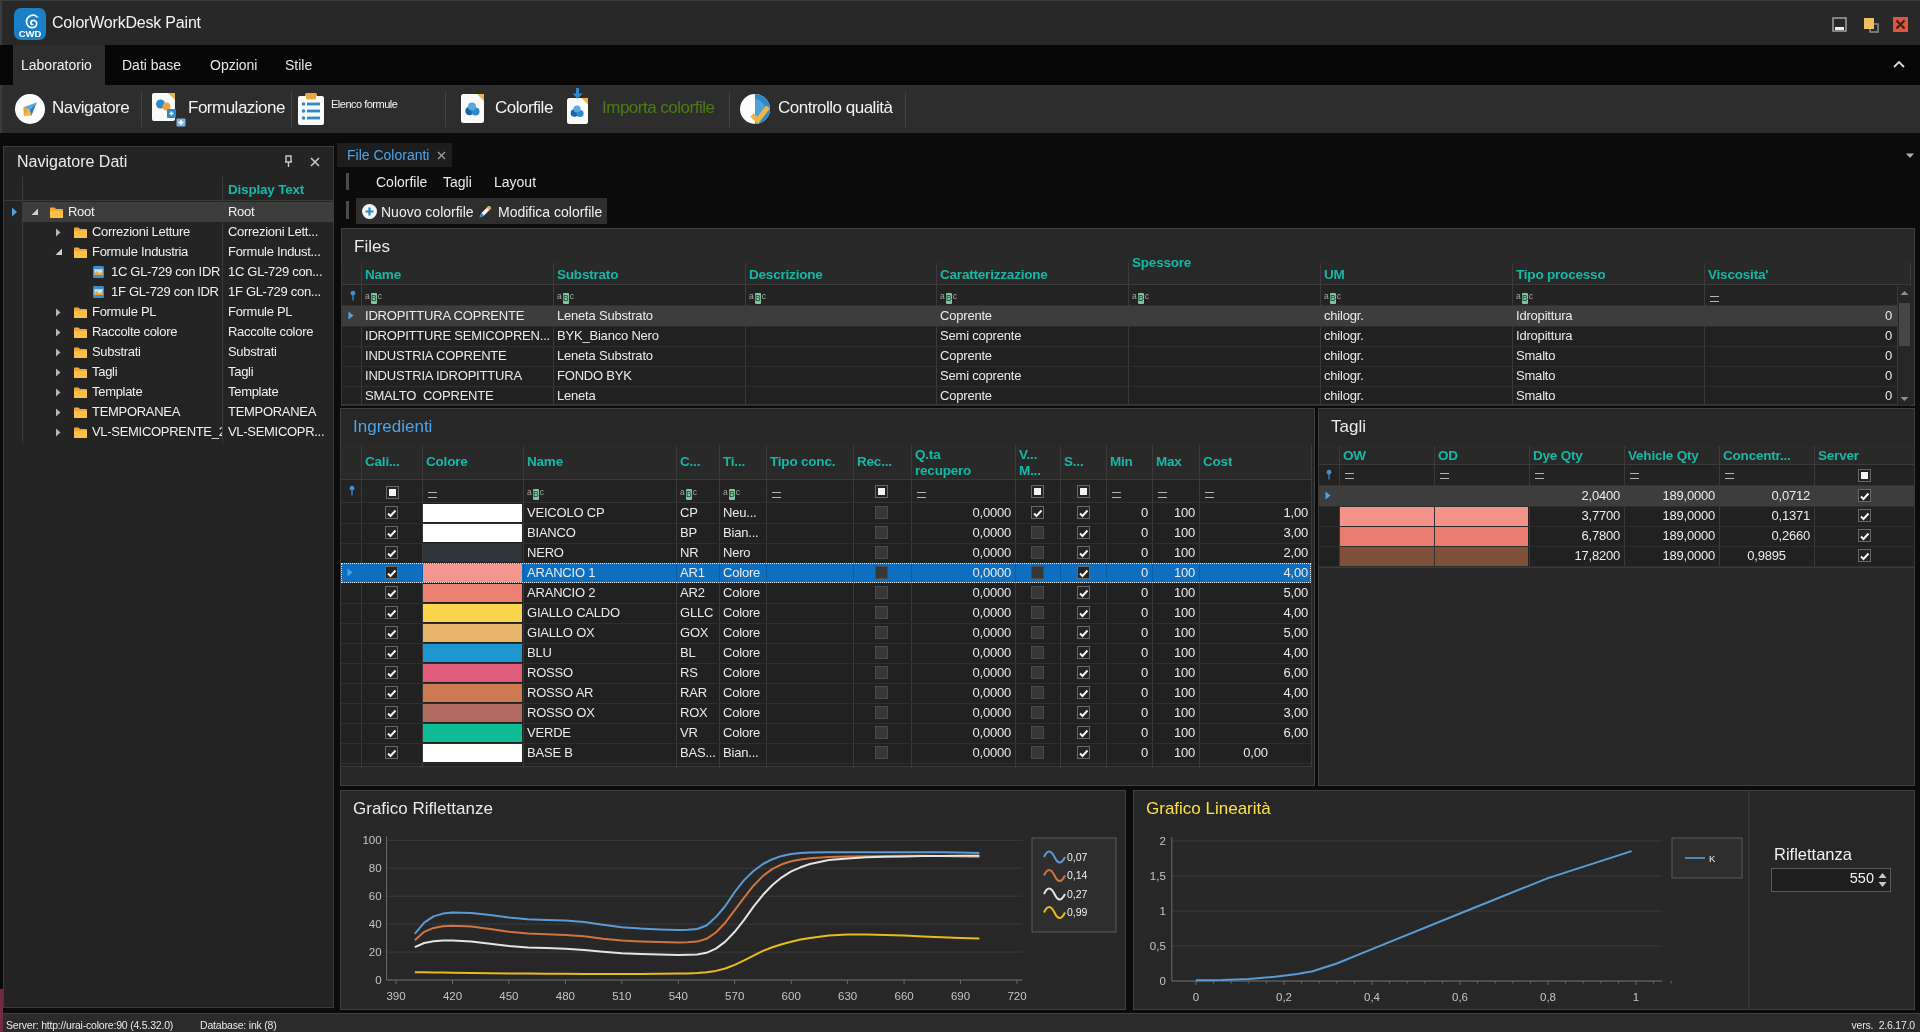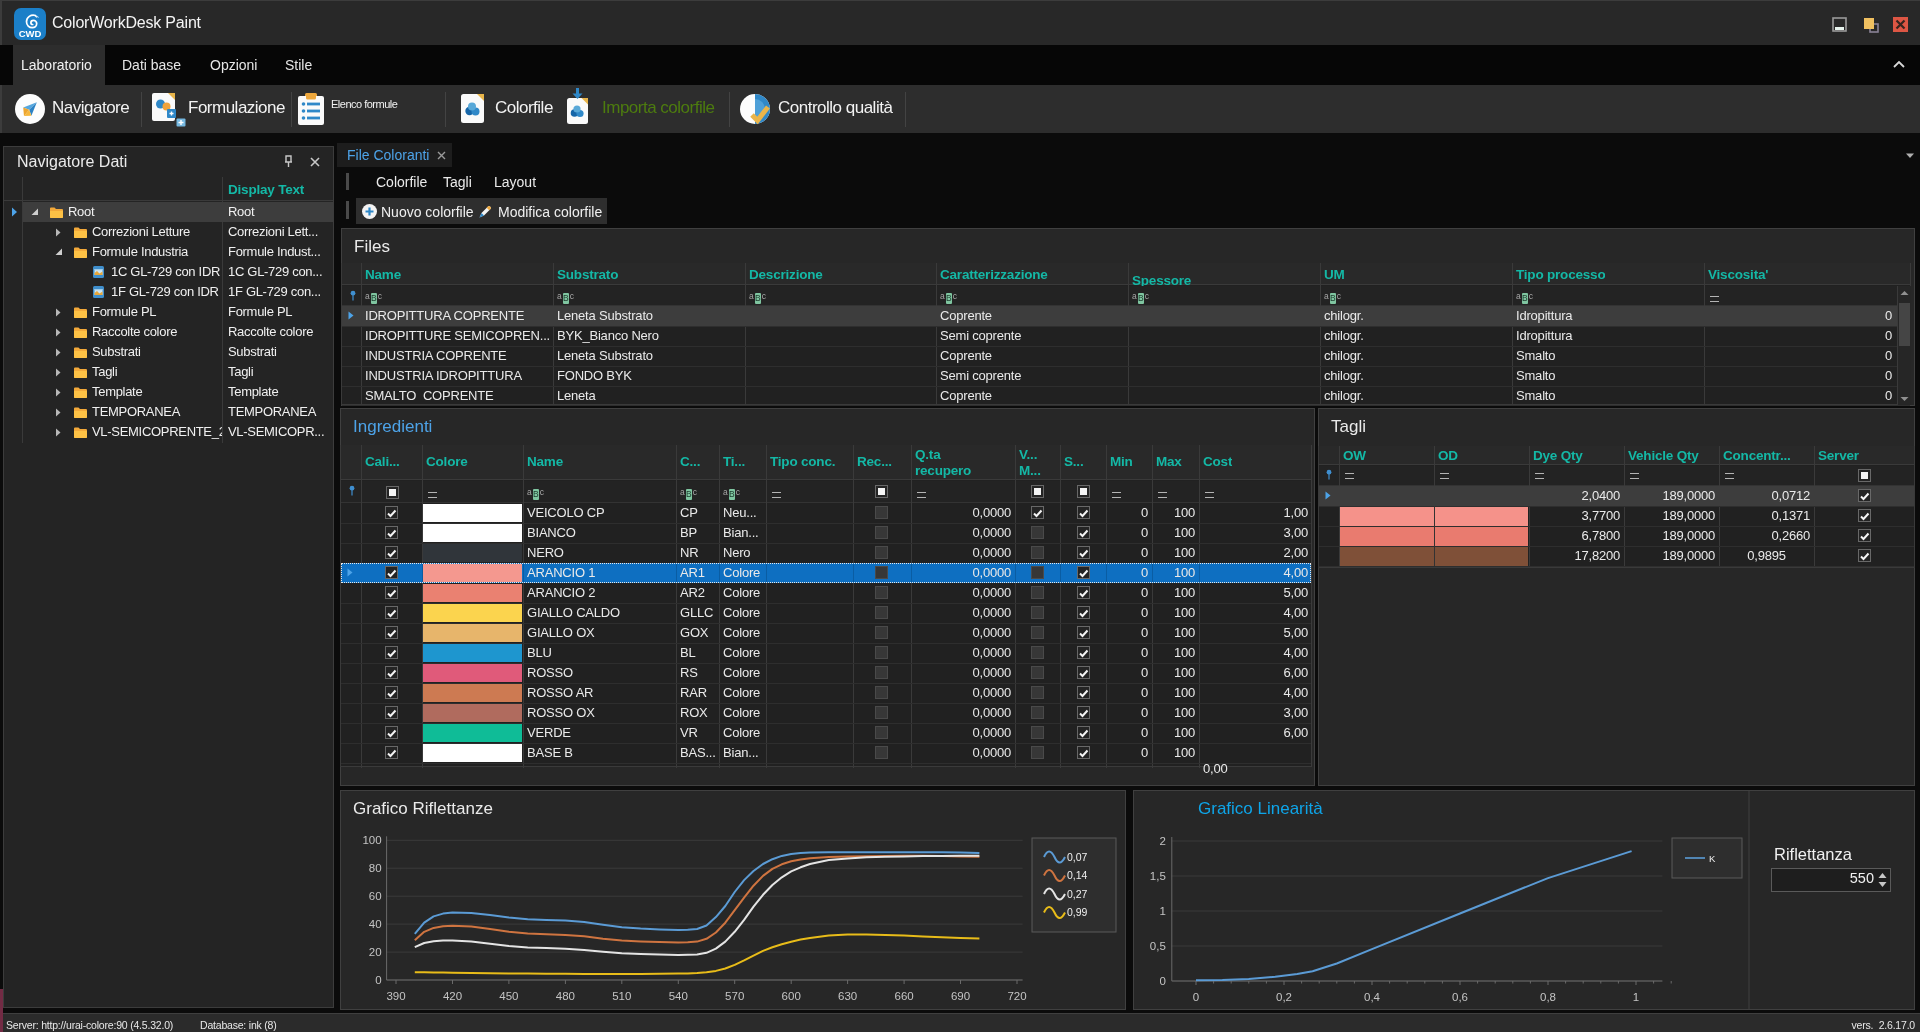--- a/index.html
+++ b/index.html
@@ -255,21 +255,21 @@
   </svg>
 <div class="a" style="left:498px;top:204px;font-size:14px;color:#f0f0f0;">Modifica colorfile</div>
 <div class="a" style="left:341px;top:228px;width:1574px;height:178px;background:#272727;border:1px solid #404040;"></div>
 <div class="a" style="left:354px;top:237px;font-size:17px;color:#eaeaea;">Files</div>
 <div class="a" style="left:341px;top:263px;width:1570px;height:142px;background:#212121;border:1px solid #3a3a3a;"></div>
 <div class="a" style="left:342px;top:263px;width:1568px;height:22px;background:#292929;border-bottom:1px solid #3a3a3a;"></div>
 <div class="hcell" style="left:365px;top:267px;">Name</div>
 <div class="hcell" style="left:557px;top:267px;">Substrato</div>
 <div class="hcell" style="left:749px;top:267px;">Descrizione</div>
 <div class="hcell" style="left:940px;top:267px;">Caratterizzazione</div>
-<div class="hcell" style="left:1132px;top:273px;">Spessore</div>
+<div class="hcell" style="left:1132px;top:255px;">Spessore</div>
 <div class="hcell" style="left:1324px;top:267px;">UM</div>
 <div class="hcell" style="left:1516px;top:267px;">Tipo processo</div>
 <div class="hcell" style="left:1708px;top:267px;">Viscosita'</div>
 <div class="a" style="left:342px;top:286px;width:1568px;height:20px;background:#232323;border-bottom:1px solid #333;"></div>
 <svg class="a" style="left:349px;top:290px;" width="8" height="12">
     <circle cx="4" cy="3.2" r="2.4" fill="#3f8fd0"></circle>
     <rect x="3.4" y="5" width="1.2" height="5.5" fill="#3f8fd0"></rect>
   </svg>
 <div class="abc" style="left:365px;top:290px;">a<b>B</b>c</div>
 <div class="abc" style="left:557px;top:290px;">a<b>B</b>c</div>
@@ -673,21 +673,21 @@
 <div class="cbd" style="left:875px;top:746px;"></div>
 <div class="cell" style="left:915px;top:743px;width:96px;text-align:right;">0,0000</div>
 <div class="cbd" style="left:1031px;top:746px;"></div>
 <div class="cb" style="left:1077px;top:746px;">
     <svg width="12" height="11">
       <path d="M2 5.5 L4.5 8 L9.5 2.5" stroke="#f4f4f4" stroke-width="2" fill="none"></path>
     </svg>
   </div>
 <div class="cell" style="left:1110px;top:743px;width:38px;text-align:right;">0</div>
 <div class="cell" style="left:1156px;top:743px;width:39px;text-align:right;">100</div>
-<div class="cell" style="left:1203px;top:743px;width:105px;text-align:left;margin-top:16px;">0,00</div>
+<div class="cell" style="left:1203px;top:743px;width:105px;text-align:center;">0,00</div>
 <div class="hline" style="left:341px;top:763px;width:970px;background:#2e2e2e;"></div>
 <div class="a" style="left:1318px;top:408px;width:597px;height:378px;background:#272727;border:1px solid #404040;"></div>
 <div class="a" style="left:1331px;top:417px;font-size:17px;color:#eaeaea;">Tagli</div>
 <div class="a" style="left:1318px;top:446px;width:597px;height:122px;background:#212121;border:1px solid #3a3a3a;"></div>
 <div class="a" style="left:1319px;top:446px;width:595px;height:19px;background:#292929;border-bottom:1px solid #3a3a3a;"></div>
 <div class="hcell" style="left:1343px;top:448px;">OW</div>
 <div class="hcell" style="left:1438px;top:448px;">OD</div>
 <div class="hcell" style="left:1533px;top:448px;">Dye Qty</div>
 <div class="hcell" style="left:1628px;top:448px;">Vehicle Qty</div>
 <div class="hcell" style="left:1723px;top:448px;">Concentr...</div>
@@ -806,21 +806,21 @@
     <path d="M704 67 q5 -11 10.5 0 q5 11 10.5 0" fill="none" stroke="#5b9bd5" stroke-width="2"></path>
     <text x="727" y="70.5" font-size="10.5" fill="#f0f0f0" font-family="Liberation Sans,sans-serif">0,07</text>
     <path d="M704 85.5 q5 -11 10.5 0 q5 11 10.5 0" fill="none" stroke="#cf7440" stroke-width="2"></path>
     <text x="727" y="89.0" font-size="10.5" fill="#f0f0f0" font-family="Liberation Sans,sans-serif">0,14</text>
     <path d="M704 104.0 q5 -11 10.5 0 q5 11 10.5 0" fill="none" stroke="#e4e4e4" stroke-width="2"></path>
     <text x="727" y="107.5" font-size="10.5" fill="#f0f0f0" font-family="Liberation Sans,sans-serif">0,27</text>
     <path d="M704 122.5 q5 -11 10.5 0 q5 11 10.5 0" fill="none" stroke="#e8bc19" stroke-width="2"></path>
     <text x="727" y="126.0" font-size="10.5" fill="#f0f0f0" font-family="Liberation Sans,sans-serif">0,99</text>
   </svg>
 <div class="a" style="left:1133px;top:790px;width:782px;height:220px;background:#272727;border:1px solid #404040;"></div>
-<div class="a" style="left:1198px;top:799px;font-size:17px;color:#0ea5e9;">Grafico Linearità</div>
+<div class="a" style="left:1146px;top:799px;font-size:17px;color:#fde047;">Grafico Linearità</div>
 <svg class="a" style="left:1133px;top:790px;" width="782" height="220">
     <line x1="38.8" y1="191.0" x2="529.4" y2="191.0" stroke="#3b3b3b" stroke-width="1"></line>
     <text x="32.8" y="195.0" font-size="11.5" fill="#c4c4c4" text-anchor="end" font-family="Liberation Sans,sans-serif">0</text>
     <line x1="38.8" y1="156.0" x2="529.4" y2="156.0" stroke="#3b3b3b" stroke-width="1"></line>
     <text x="32.8" y="160.0" font-size="11.5" fill="#c4c4c4" text-anchor="end" font-family="Liberation Sans,sans-serif">0,5</text>
     <line x1="38.8" y1="121.0" x2="529.4" y2="121.0" stroke="#3b3b3b" stroke-width="1"></line>
     <text x="32.8" y="125.0" font-size="11.5" fill="#c4c4c4" text-anchor="end" font-family="Liberation Sans,sans-serif">1</text>
     <line x1="38.8" y1="86.0" x2="529.4" y2="86.0" stroke="#3b3b3b" stroke-width="1"></line>
     <text x="32.8" y="90.0" font-size="11.5" fill="#c4c4c4" text-anchor="end" font-family="Liberation Sans,sans-serif">1,5</text>
     <line x1="38.8" y1="51.0" x2="529.4" y2="51.0" stroke="#3b3b3b" stroke-width="1"></line>

